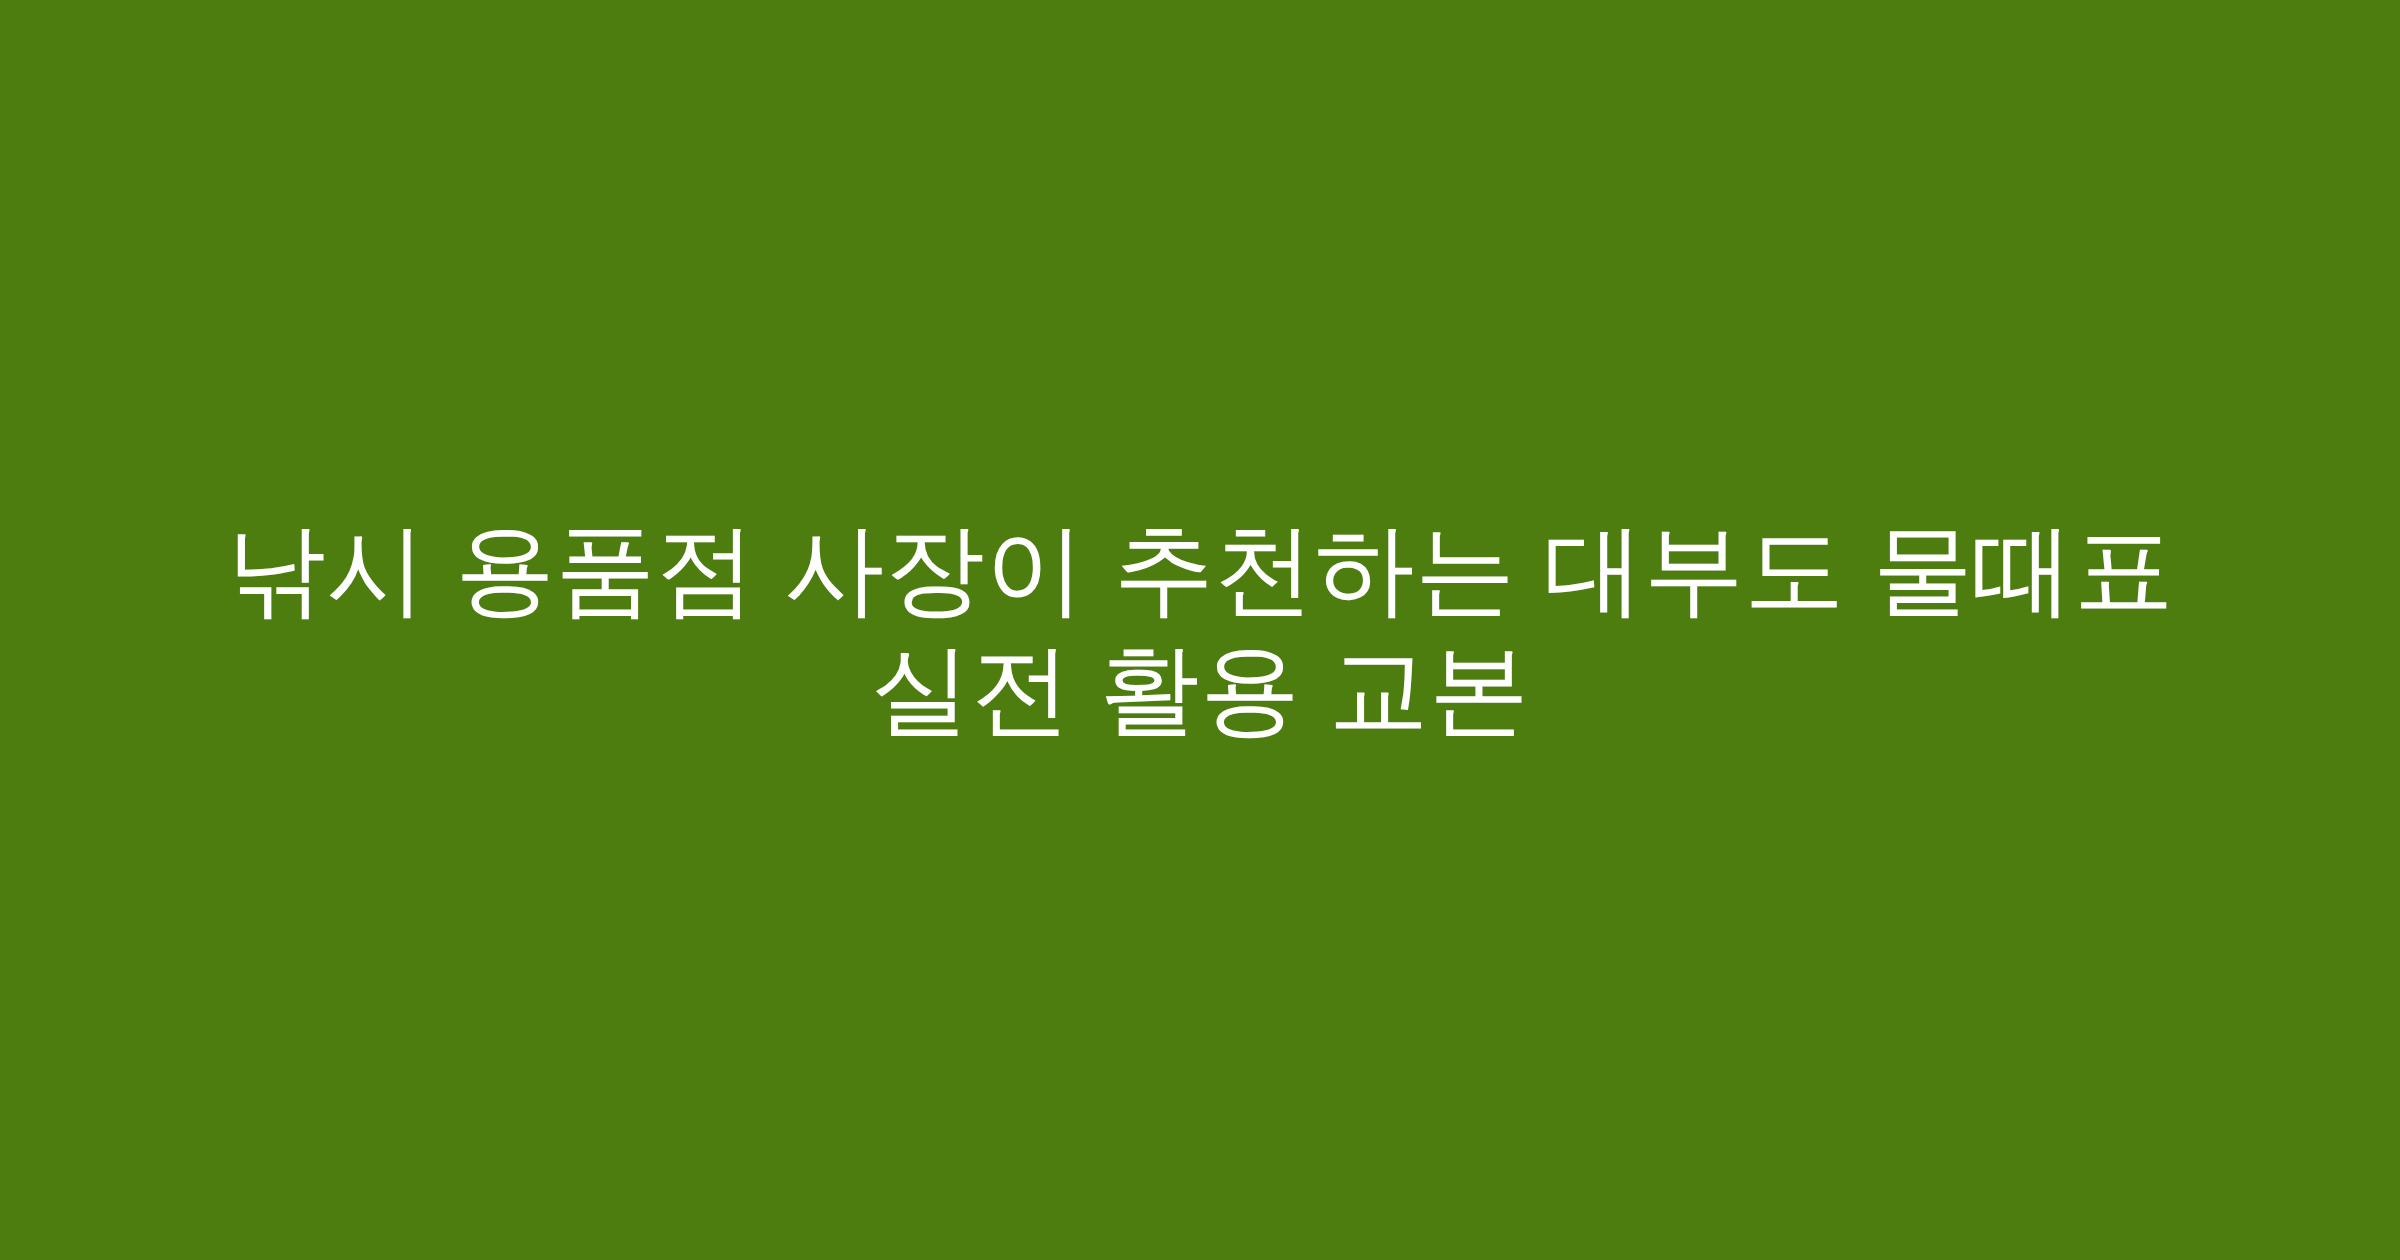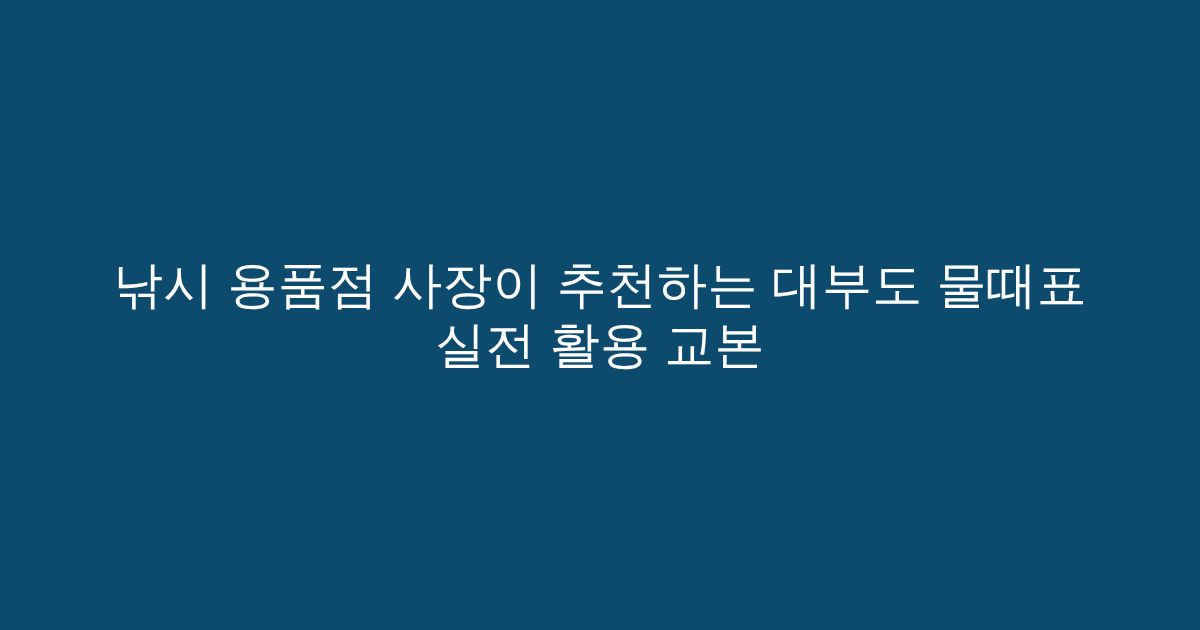--- a/index.html
+++ b/index.html
@@ -14,21 +14,21 @@
     overflow: hidden;
     font-family: "Liberation Sans", "DejaVu Sans", sans-serif;
     background: #ffffff;
   }
 
   .banner {
     position: relative;
     box-sizing: border-box;
     width: 1200px;
     height: 630px;
-    background-color: #0c4a6e;
+    background-color: #4d7c0f;
     display: flex;
     justify-content: center;
   }
 
   .headline-wrap {
     box-sizing: border-box;
     width: 100%;
     padding: 0 80px;
     display: flex;
     align-items: center;

